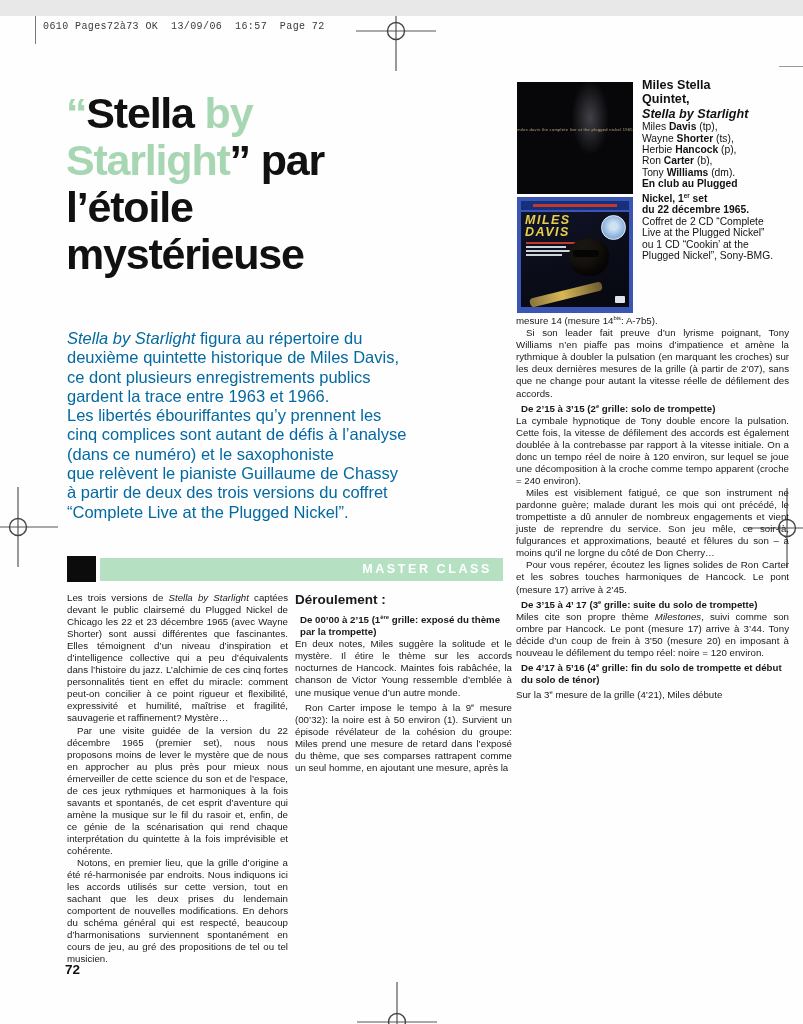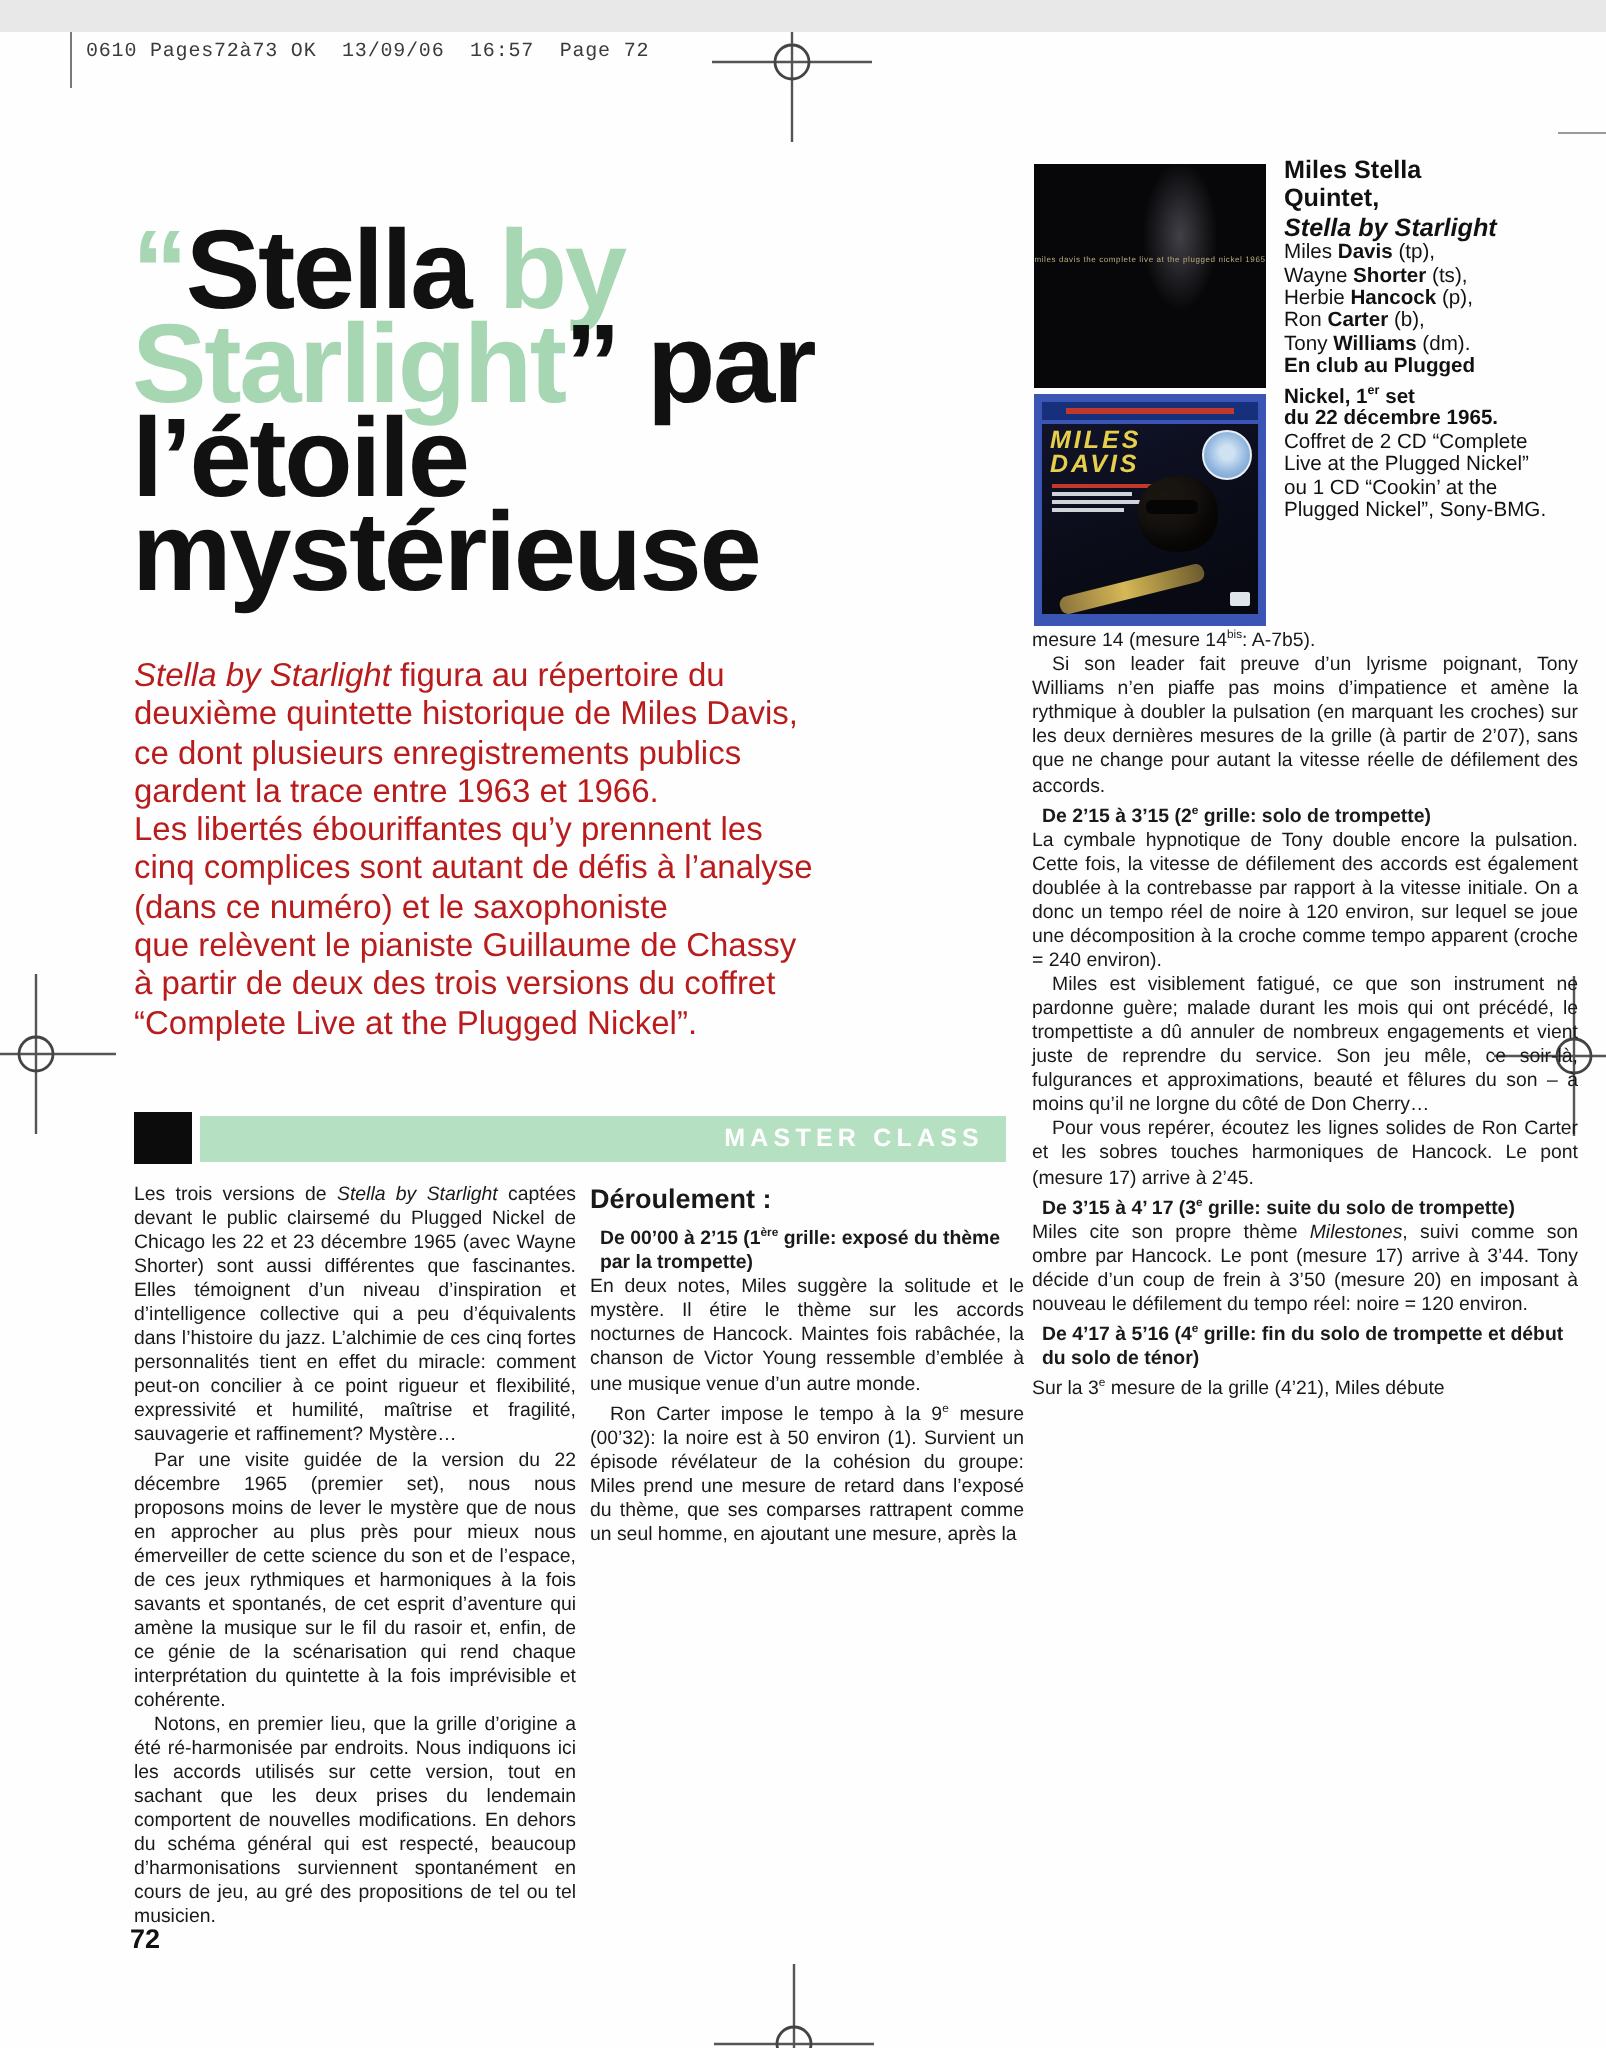--- a/index.html
+++ b/index.html
@@ -12,27 +12,27 @@
         font-size:10px;color:#3b3b3b;white-space:pre;letter-spacing:.4px;}
   .cropline-v{left:35px;top:0;width:1px;height:28px;background:#7a7a7a;}
   .cropline-h{left:779px;top:50px;width:24px;height:1px;background:#9a9a9a;}
   .regmark{width:80px;height:80px;}
   .reg-top{left:356px;top:-25px;}
   .reg-left{left:-22px;top:471px;}
   .reg-right{left:747px;top:472px;}
   .reg-bottom{left:357px;top:966px;}
 
   
-  .title{left:66px;top:57px;width:445px;font-size:56px;line-height:47px;font-weight:bold;
+  .title{left:66px;top:45px;width:445px;font-size:43px;line-height:47px;font-weight:bold;
          letter-spacing:-1.2px;color:#111;}
   .t-line{display:block;white-space:nowrap;}
   .green{color:var(--green,#a6d6b2);}
 
   
-  .intro{left:67px;top:313px;width:445px;font-size:16.5px;line-height:19.3px;color:#b91c1c;}
+  .intro{left:67px;top:313px;width:445px;font-size:16.5px;line-height:19.3px;color:#0369a1;}
   .intro-line{display:block;white-space:nowrap;}
 
   
   .cover{left:517px;width:116px;box-sizing:border-box;}
   .cover1{top:66px;height:112px;background:
       radial-gradient(ellipse 26px 52px at 63% 32%, rgba(150,150,165,.40), rgba(10,10,14,0) 72%),
       #070709;}
   .c1-caption{position:absolute;left:0;top:45px;width:100%;text-align:center;font-size:4px;
       color:#bfa97e;letter-spacing:.3px;white-space:nowrap;overflow:hidden;}
   .cover2{top:181px;height:116px;background:#3b55b4;padding:4px;}

